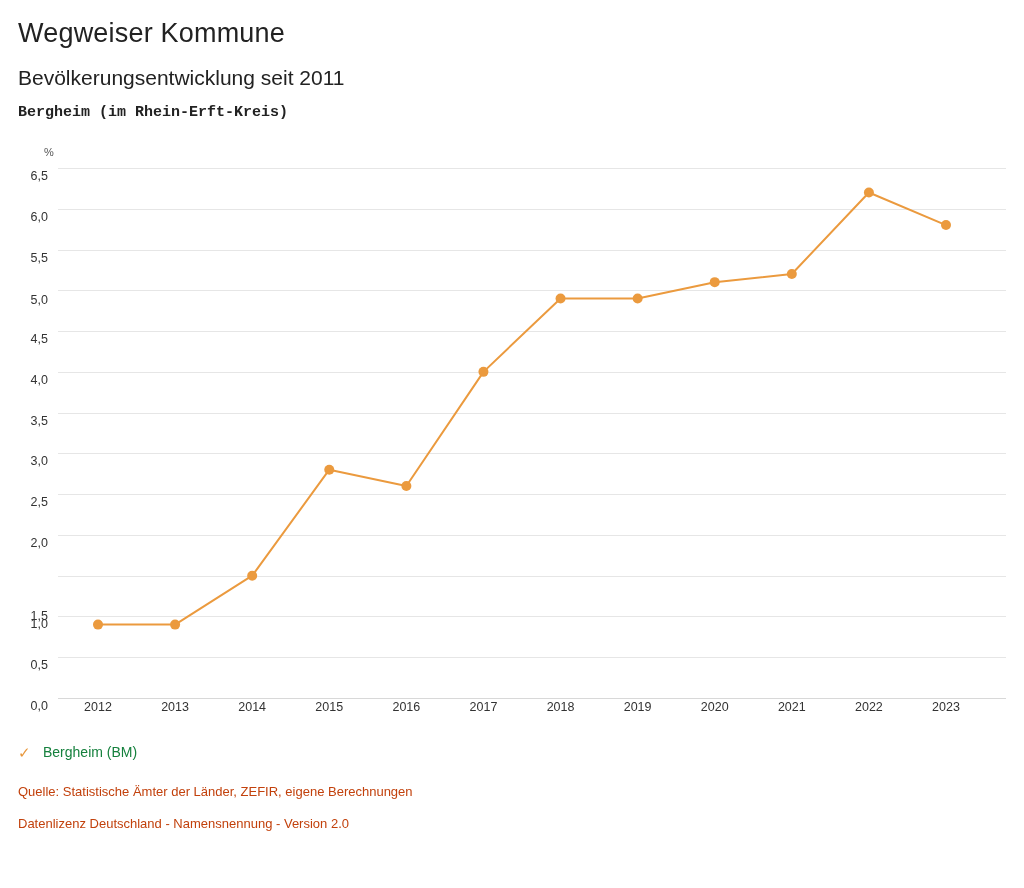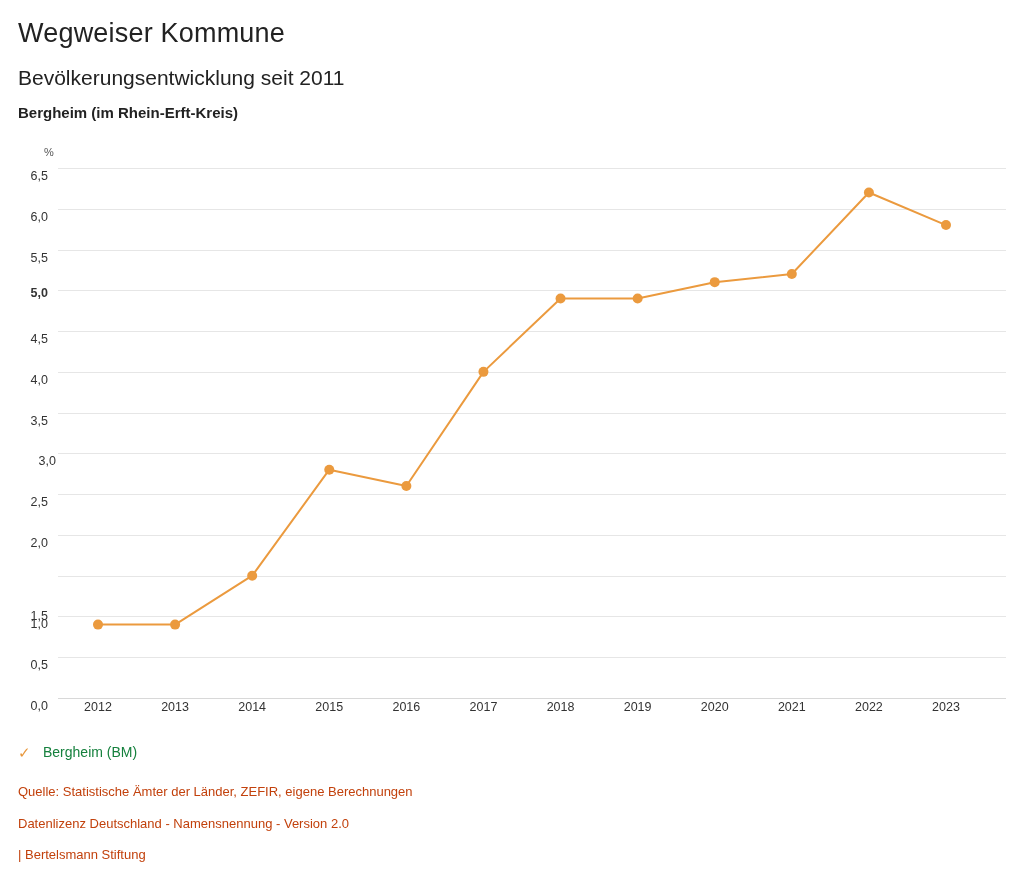--- a/index.html
+++ b/index.html
@@ -38,20 +38,21 @@
     font-weight: normal;
     color: #222222;
   }
   .region {
     position: absolute;
     left: 18px;
     top: 104px;
     font-size: 15px;
     font-weight: bold;
     color: #222222;
+    font-family: Liberation Mono, monospace;
   }
   .unit-label {
     position: absolute;
     left: 44px;
     top: 146px;
     font-size: 11px;
     color: #555555;
   }
 
   
@@ -163,25 +164,25 @@
   <div class="region">Bergheim (im Rhein-Erft-Kreis)</div>
   <div class="unit-label">%</div>
 
   <div class="ylabels" id="ylabels">
       <div class="ylabel" style="top: 538px;">0,0</div>
       <div class="ylabel" style="top: 497.231px; text-align: right;">0,5</div>
       <div class="ylabel" style="top: 456.462px;">1,0</div>
       <div class="ylabel" style="top: 415.692px; margin-top: 32px;">1,5</div>
       <div class="ylabel" style="top: 374.923px;">2,0</div>
       <div class="ylabel" style="top: 334.154px;">2,5</div>
-      <div class="ylabel" style="top: 293.385px; padding-left: 8px;">3,0</div>
+      <div class="ylabel" style="top: 293.385px;">3,0</div>
       <div class="ylabel" style="top: 252.615px;">3,5</div>
       <div class="ylabel" style="top: 211.846px;">4,0</div>
       <div class="ylabel" style="top: 171.077px;">4,5</div>
-      <div class="ylabel" style="top: 125px; font-weight: bold;">5,0</div>
+      <div class="ylabel" style="top: 132px;">5,0</div>
       <div class="ylabel" style="top: 89.5385px;">5,5</div>
       <div class="ylabel" style="top: 48.7692px;">6,0</div>
       <div class="ylabel" style="top: 8px;">6,5</div>
     </div>
 
   <div class="chart-wrap">
     <div class="plot" id="plot">
         <div class="gridline" style="top: 0px;"></div>
         <div class="gridline" style="top: 40.7692px;"></div>
         <div class="gridline" style="top: 81.5385px;"></div>
@@ -230,16 +231,15 @@
     </div>
 
   <div class="legend">
     <span class="legend-check">✓</span>
     <span class="legend-label">Bergheim (BM)</span>
   </div>
 
   <div class="footer">
     <div>Quelle: Statistische Ämter der Länder, ZEFIR, eigene Berechnungen</div>
     <div>Datenlizenz Deutschland - Namensnennung - Version 2.0</div>
-    <div>| Bertelsmann Stiftung</div>
   </div>
 
 </div>
 
 </body></html>

